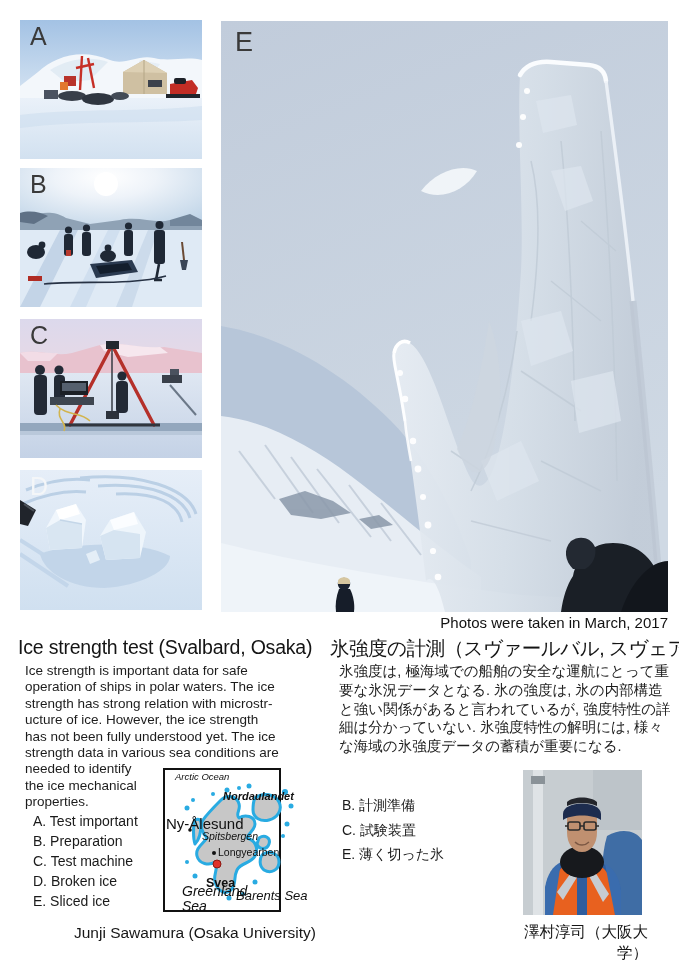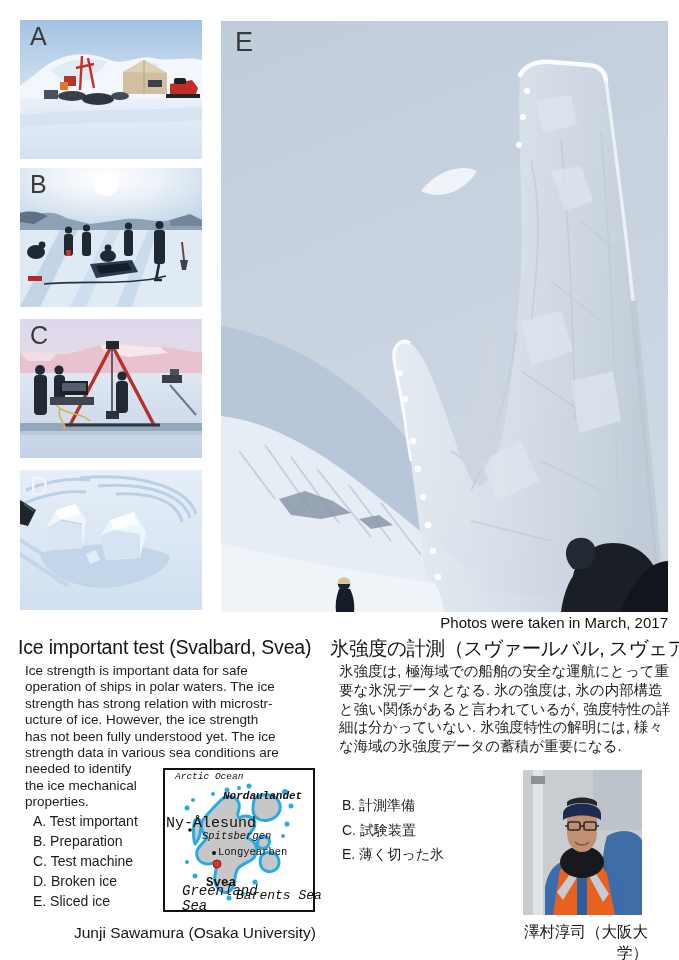--- a/index.html
+++ b/index.html
@@ -45,22 +45,22 @@
   .ja-list{position:absolute;left:342px;top:793px;font-size:14px;line-height:24.5px;}
   .credit-en{
     position:absolute;left:45px;top:924px;width:300px;text-align:center;
     font-size:15.5px;color:#161616;
   }
   .credit-ja{
     position:absolute;left:500px;top:922px;width:148px;text-align:right;
     font-size:15.5px;color:#161616;
   }
   .map{
-    position:absolute;left:163px;top:768px;width:152px;height:144px;
-    box-sizing:border-box;border:2px solid #111;background:#fff;font-family:Liberation Mono, monospace;
+    position:absolute;left:163px;top:768px;width:118px;height:144px;
+    box-sizing:border-box;border:2px solid #111;background:#fff;
   }
   .map-inner{position:relative;width:140px;height:140px;}
   .map-inner svg{position:absolute;left:0;top:0;}
   .maplabel{position:absolute;color:#101010;white-space:nowrap;line-height:1.05;}
   .lab-ocean{left:10px;top:2px;font-style:italic;font-size:9.5px;}
   .lab-nord{left:58px;top:21px;font-style:italic;font-weight:bold;font-size:11px;}
   .lab-nya{left:1px;top:46px;font-size:15px;}
   .lab-spits{left:37px;top:61px;font-style:italic;font-size:10.5px;}
   .lab-long{left:53px;top:77px;font-size:10.5px;}
   .lab-svea{left:41px;top:96px;font-weight:bold;font-size:12.5px;margin-top:11px;}
@@ -319,21 +319,21 @@
       <path d="M200,170 C215,150 240,142 256,150 C244,170 220,180 200,170 Z" fill="#f4f7fb" opacity="0.9"></path>
       <path d="M352,555 C356,535 372,522 392,522 C418,522 436,540 440,565 L447,568 L447,591 L340,591 C342,576 346,564 352,555 Z" fill="#1a1f26"></path>
       <path d="M352,548 C344,540 342,528 350,520 C358,514 370,516 374,526 C376,534 372,544 364,548 Z" fill="#232932"></path>
       <path d="M400,591 L447,591 L447,540 C430,540 410,560 400,591 Z" fill="#12161c"></path>
     </svg>
     <span class="plabel">E</span>
   </div>
 
   <div class="caption">Photos were taken in March, 2017</div>
 
-  <div class="en-title">Ice important test (Svalbard, Svea)</div>
+  <div class="en-title">Ice strength test (Svalbard, Osaka)</div>
   <div class="en-body">Ice strength is important data for safe
 operation of ships in polar waters. The ice
 strength has strong relation with microstr-
 ucture of ice. However, the ice strength
 has not been fully understood yet. The ice
 strength data in various sea conditions are
 needed to identify
 the ice mechanical
 properties.</div>
 

